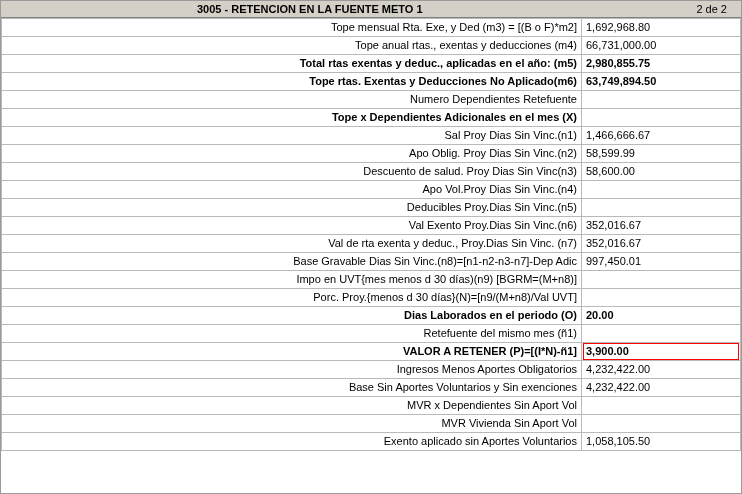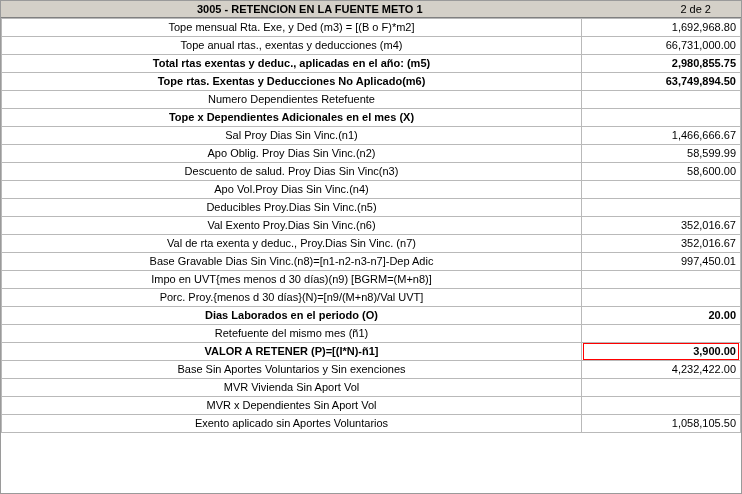--- a/index.html
+++ b/index.html
@@ -33,39 +33,39 @@
     font-size: 11px;
   }
   .titlebar .spacer { flex: 1 1 auto; }
   .titlebar .title {
     flex: 0 0 auto;
     margin-left: 190px;
   }
   .titlebar .pageinfo {
     flex: 0 0 auto;
     font-weight: normal;
-    margin-right: 24px;
+    margin-right: 8px;
   }
   table.grid {
     border-collapse: collapse;
     width: 100%;
     table-layout: fixed;
   }
   table.grid td {
     border: 1px solid #b9b9b9;
     height: 17px;
     line-height: 15px;
     padding: 0 4px;
     font-size: 11px;
     vertical-align: middle;
     white-space: nowrap;
     overflow: hidden;
   }
-  td.label { text-align: center; margin-top: 36px; }
-  td.value { text-align: right; width: 150px; }
+  td.label { text-align: right; margin-top: 36px; }
+  td.value { width: 150px; }
   tr.bold td { font-weight: bold; }
   .ind0 { padding-left: 4px; }
   .ind1 { padding-left: 14px; }
   .ind2 { padding-left: 26px; }
   .boxed {
     position: relative;
   }
   .boxed .hl {
     position: absolute;
     left: 1px;
@@ -160,29 +160,33 @@
         </tr>
         <tr>
           <td class="label ind1">Retefuente del mismo mes  (ñ1)</td>
           <td class="value"><span></span></td>
         </tr>
         <tr class="bold">
           <td class="label ind0">VALOR A RETENER (P)=[(I*N)-ñ1]</td>
           <td class="value boxed"><span>3,900.00</span><span class="hl"></span></td>
         </tr>
         <tr>
+          <td class="label ind1">Ingresos Menos Aportes Obligatorios</td>
+          <td class="value"><span>4,232,422.00</span></td>
+        </tr>
+        <tr>
           <td class="label ind1">Base Sin Aportes Voluntarios y Sin exenciones</td>
           <td class="value"><span>4,232,422.00</span></td>
         </tr>
         <tr>
-          <td class="label ind1">MVR Vivienda Sin Aport Vol</td>
+          <td class="label ind1">MVR x Dependientes Sin Aport Vol</td>
           <td class="value"><span></span></td>
         </tr>
         <tr>
-          <td class="label ind1">MVR x Dependientes Sin Aport Vol</td>
+          <td class="label ind1">MVR Vivienda Sin Aport Vol</td>
           <td class="value"><span></span></td>
         </tr>
         <tr>
           <td class="label ind1">Exento aplicado sin Aportes Voluntarios</td>
           <td class="value"><span>1,058,105.50</span></td>
         </tr>
       </tbody>
   </table>
 
 </div>

